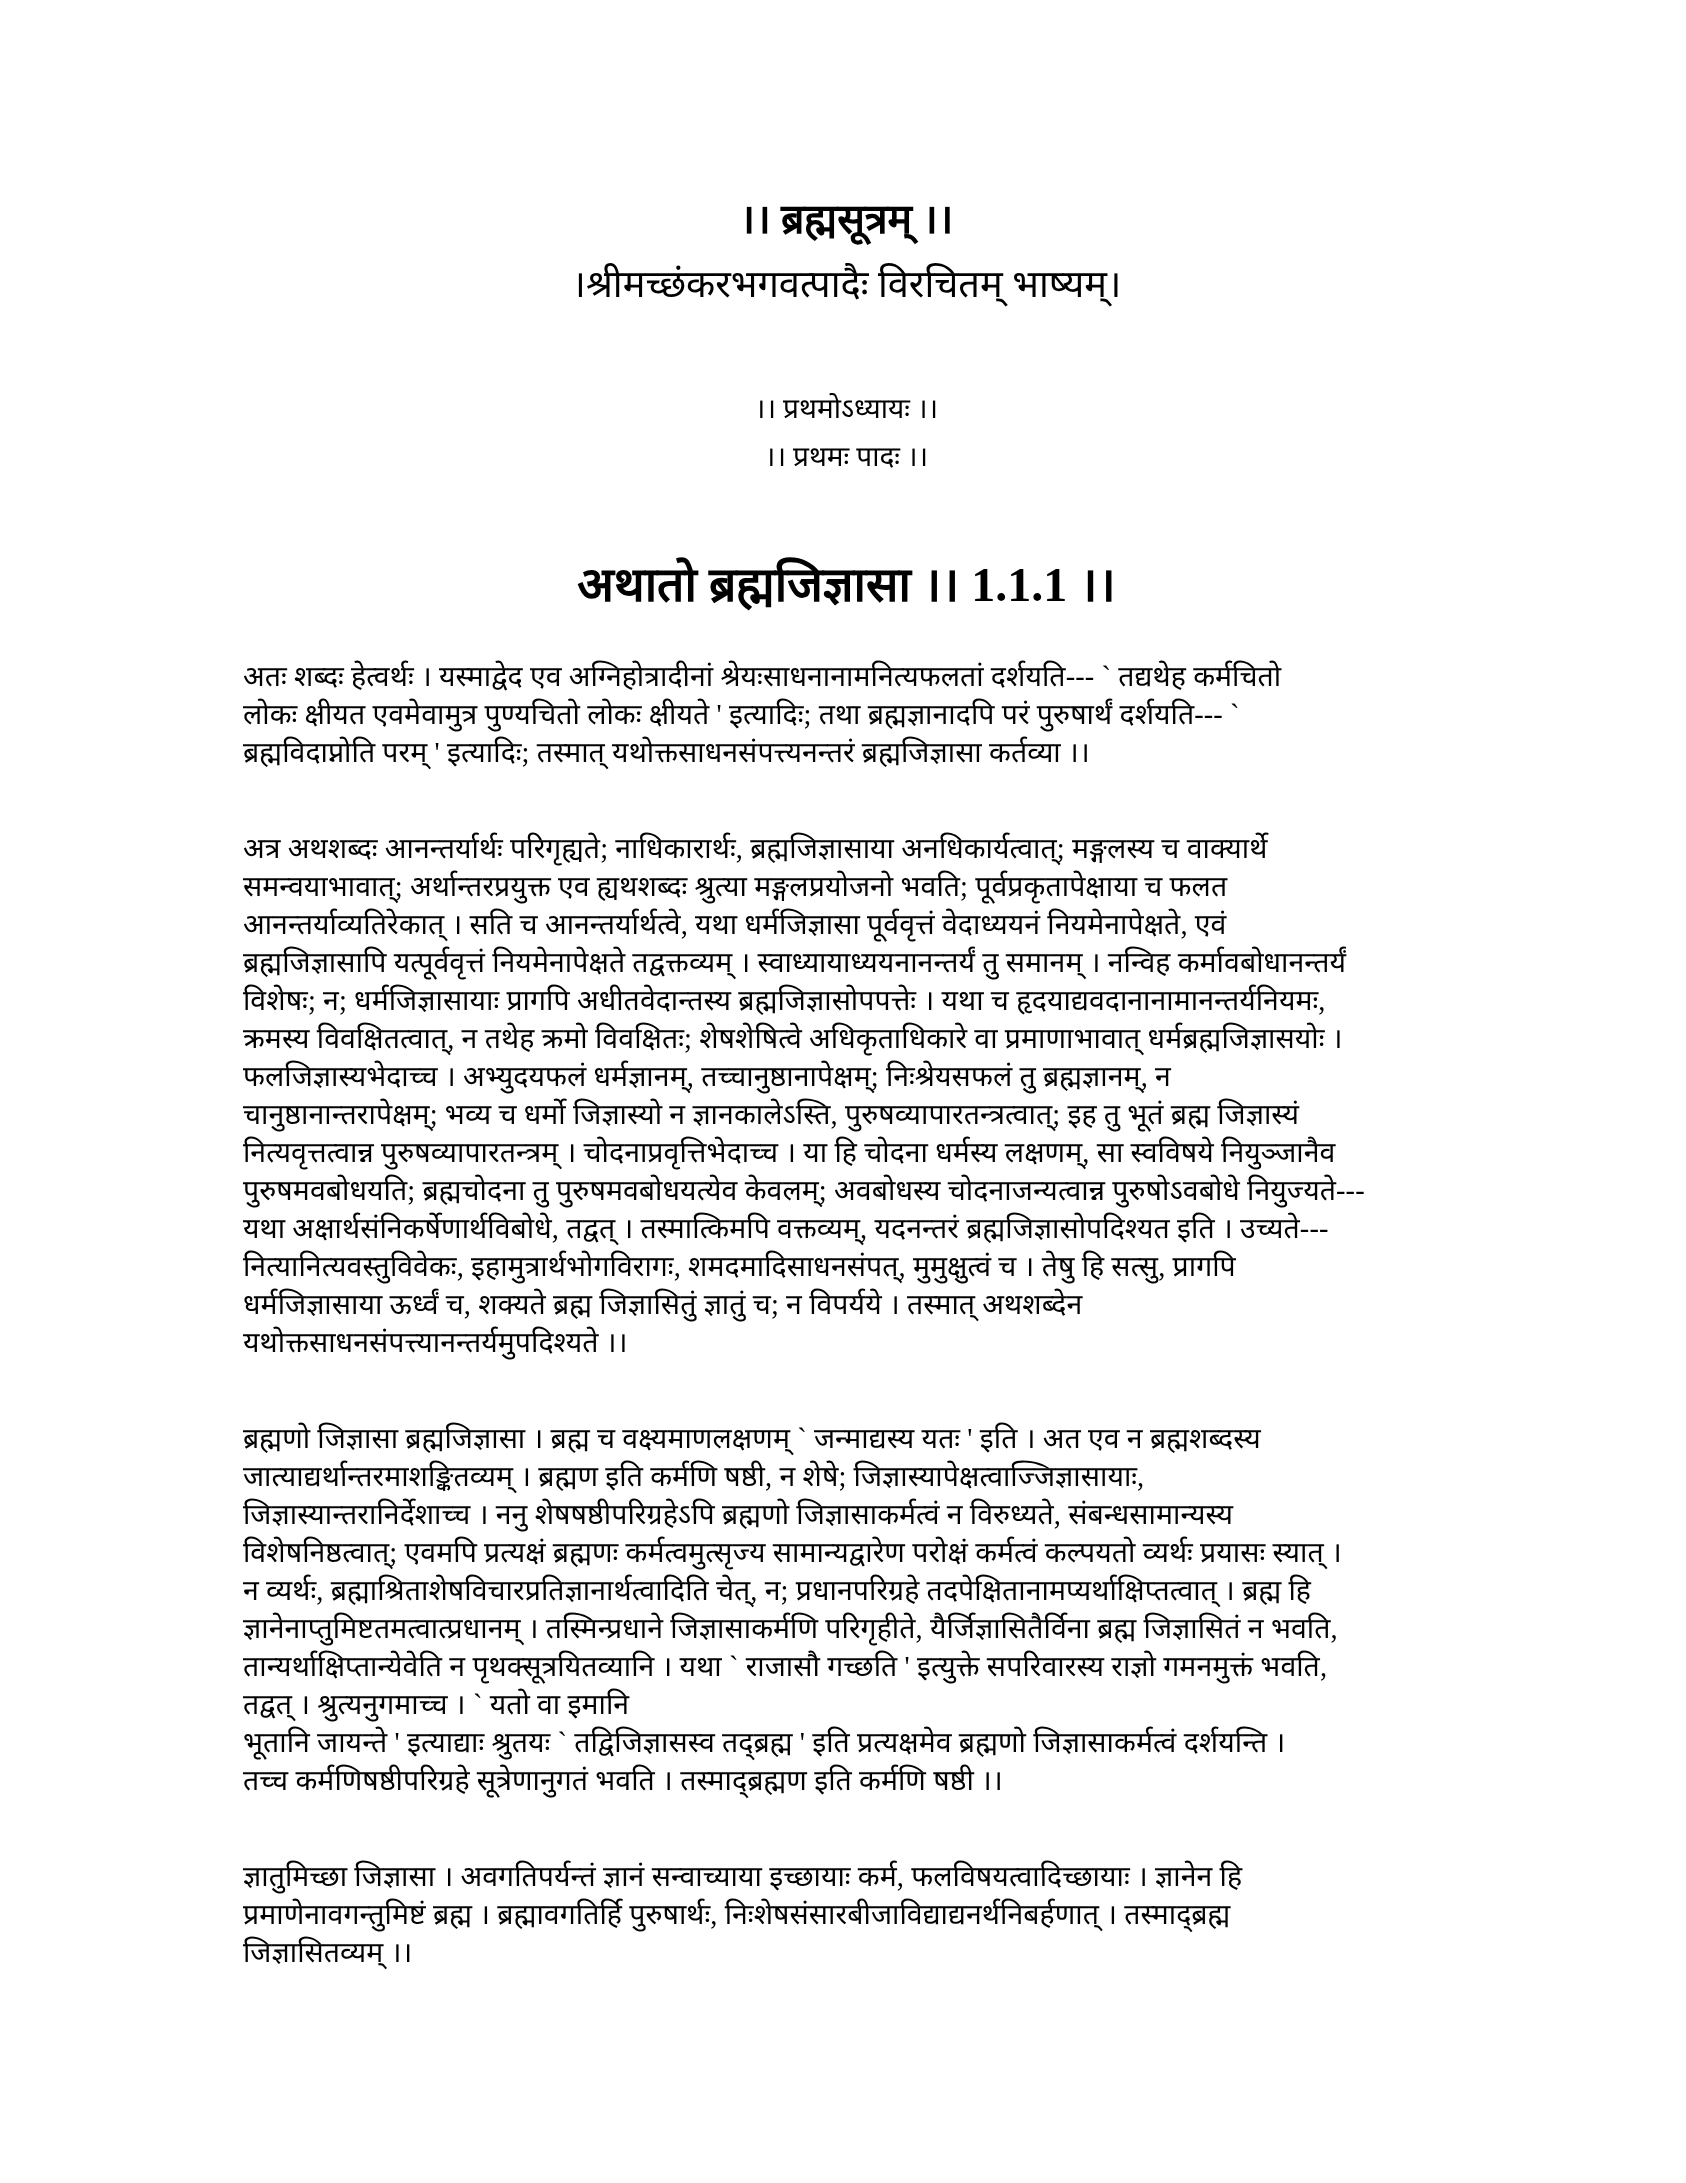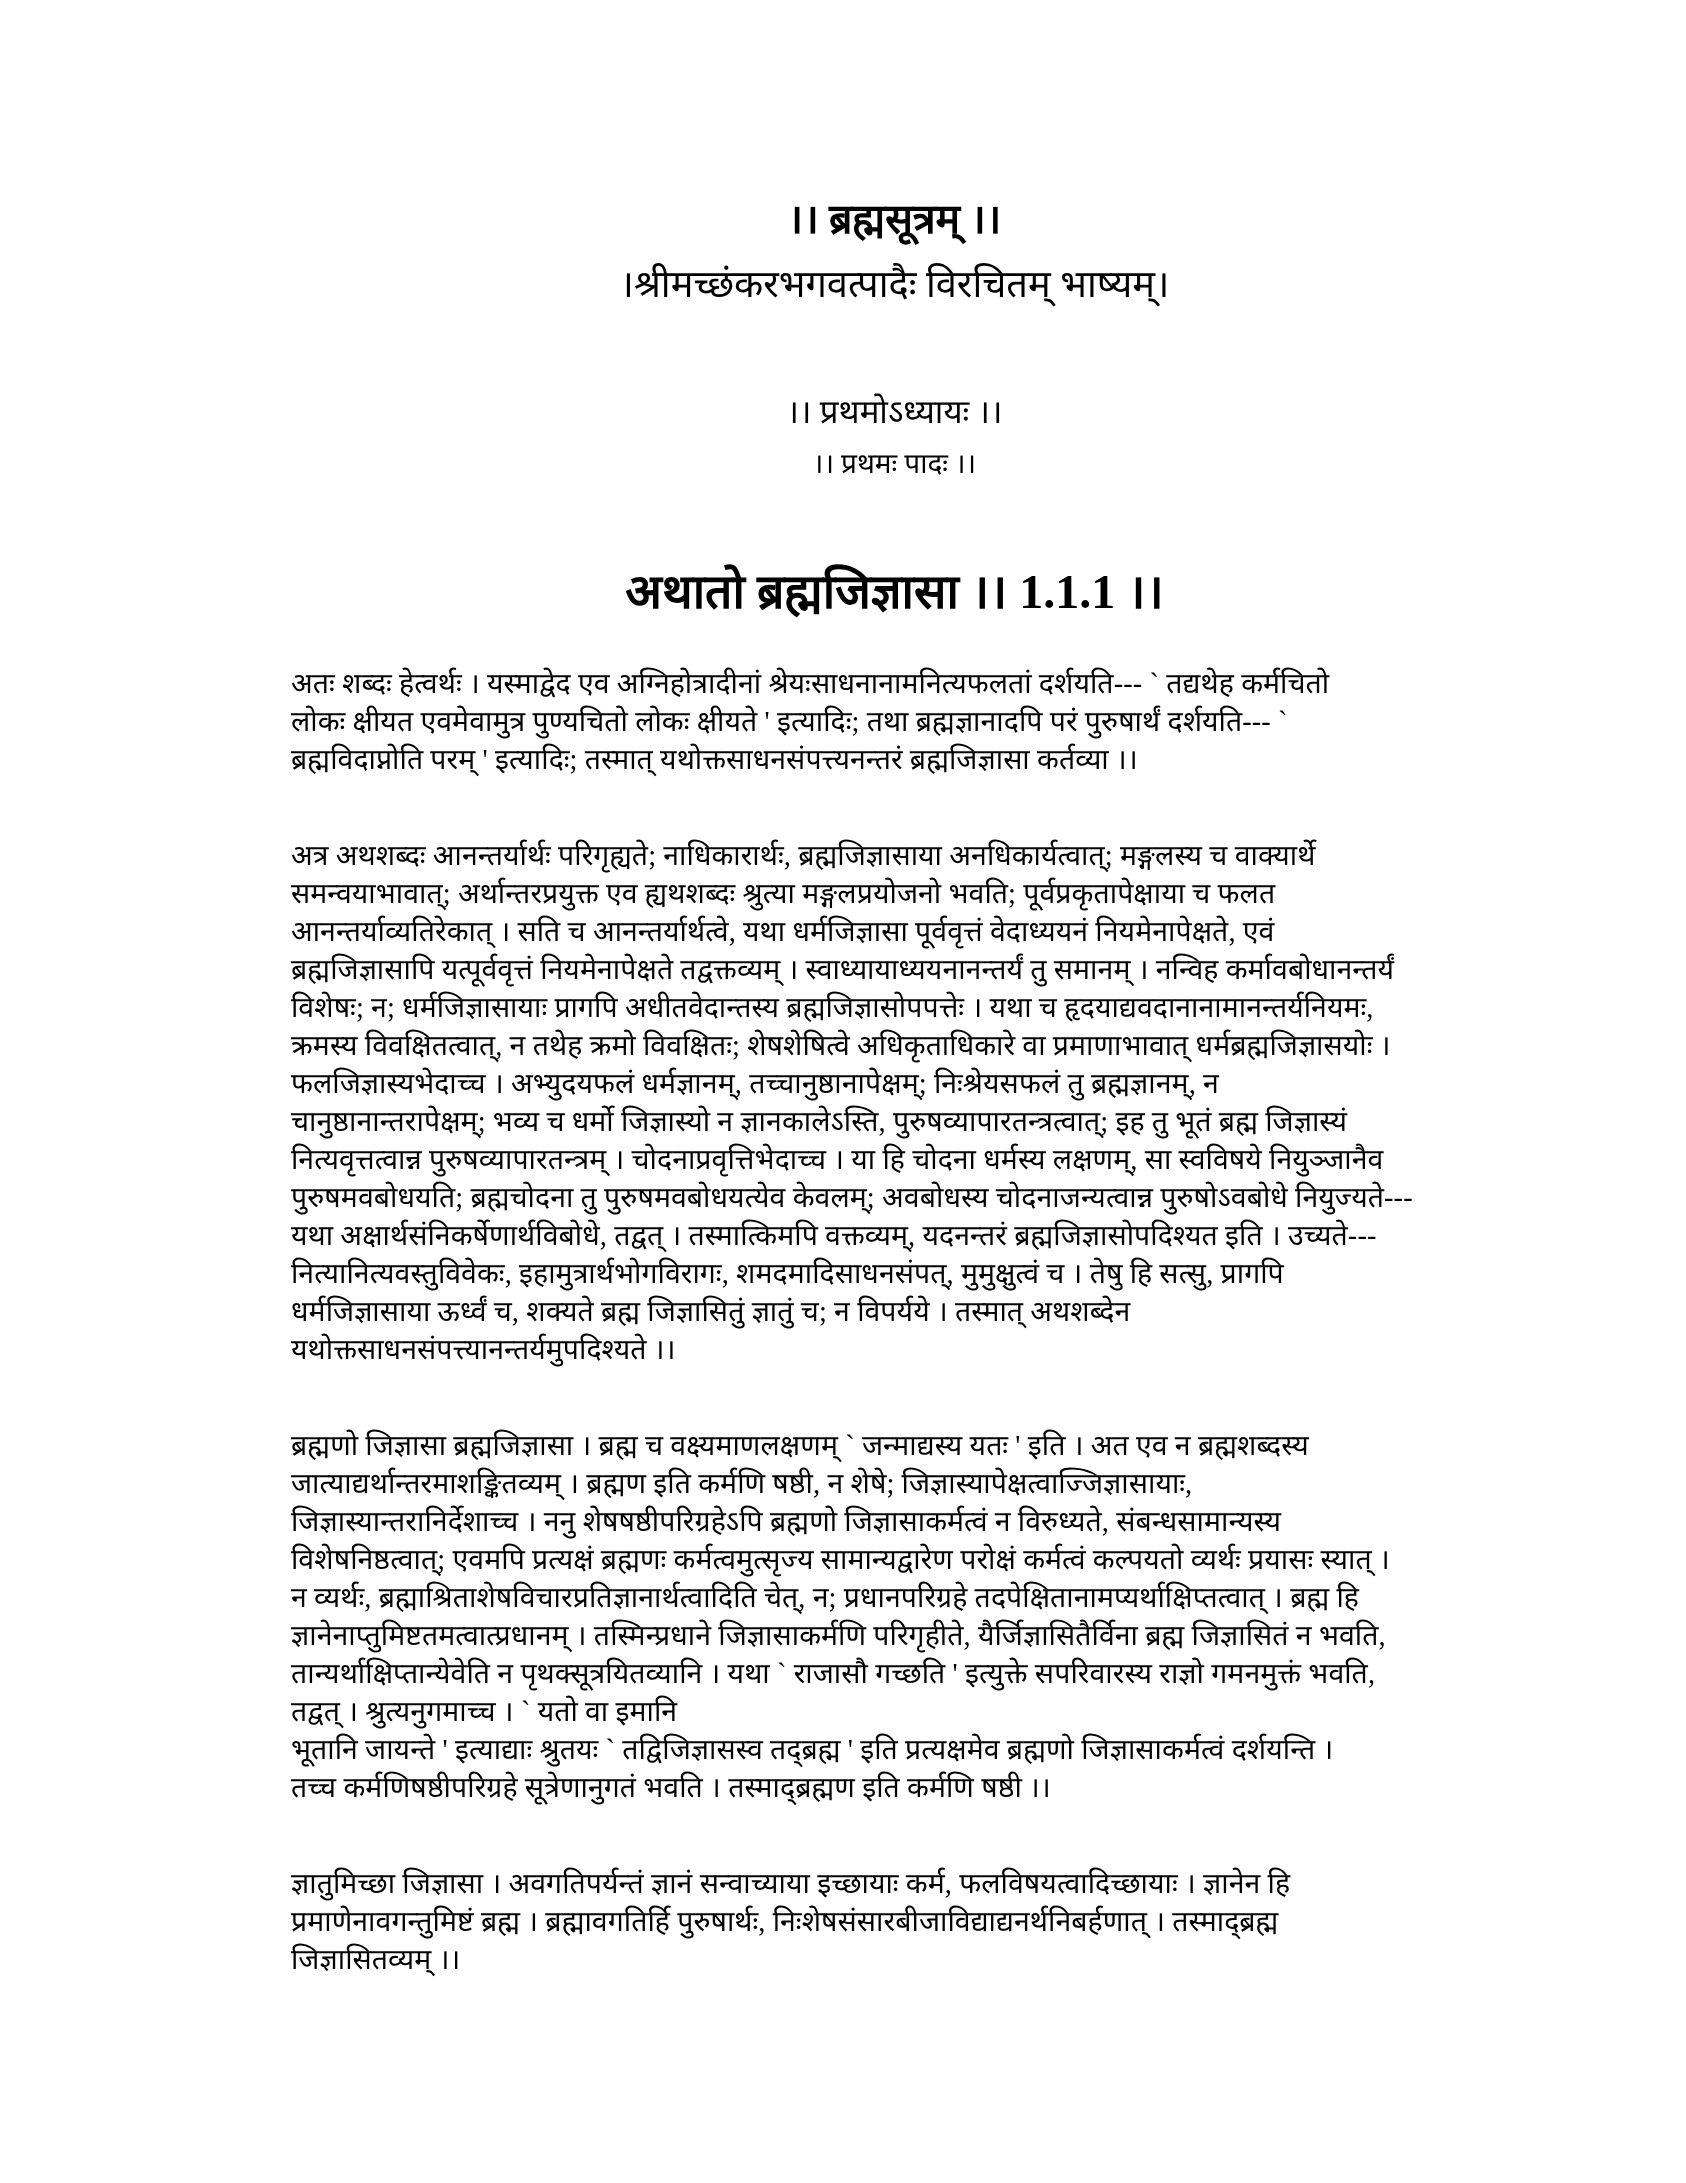--- a/index.html
+++ b/index.html
@@ -14,21 +14,20 @@
     background: #ffffff;
     color: #000000;
     font-family: "Liberation Serif", "DejaVu Serif", serif;
     overflow: hidden;
   }
   .content {
     position: absolute;
     left: 243px;
     top: 0;
     width: 1207px;
-    margin-left: 48px;
   }
   .doc-title {
     margin-top: 192px;
     text-align: center;
     font-weight: bold;
     font-size: 41px;
     line-height: 1.35;
     white-space: pre-line;
   }
   .doc-subtitle {
@@ -36,21 +35,21 @@
     text-align: center;
     font-weight: normal;
     font-size: 38px;
     line-height: 1.35;
     white-space: pre-line;
   }
   .chapter-heading {
     margin-top: 78px;
     text-align: center;
     font-weight: normal;
-    font-size: 33px;
+    font-size: 28px;
     line-height: 1.4;
     white-space: pre-line;
   }
   .pada-heading {
     margin-top: 9.3px;
     text-align: center;
     font-weight: normal;
     font-size: 28px;
     line-height: 1.4;
     white-space: pre-line;

